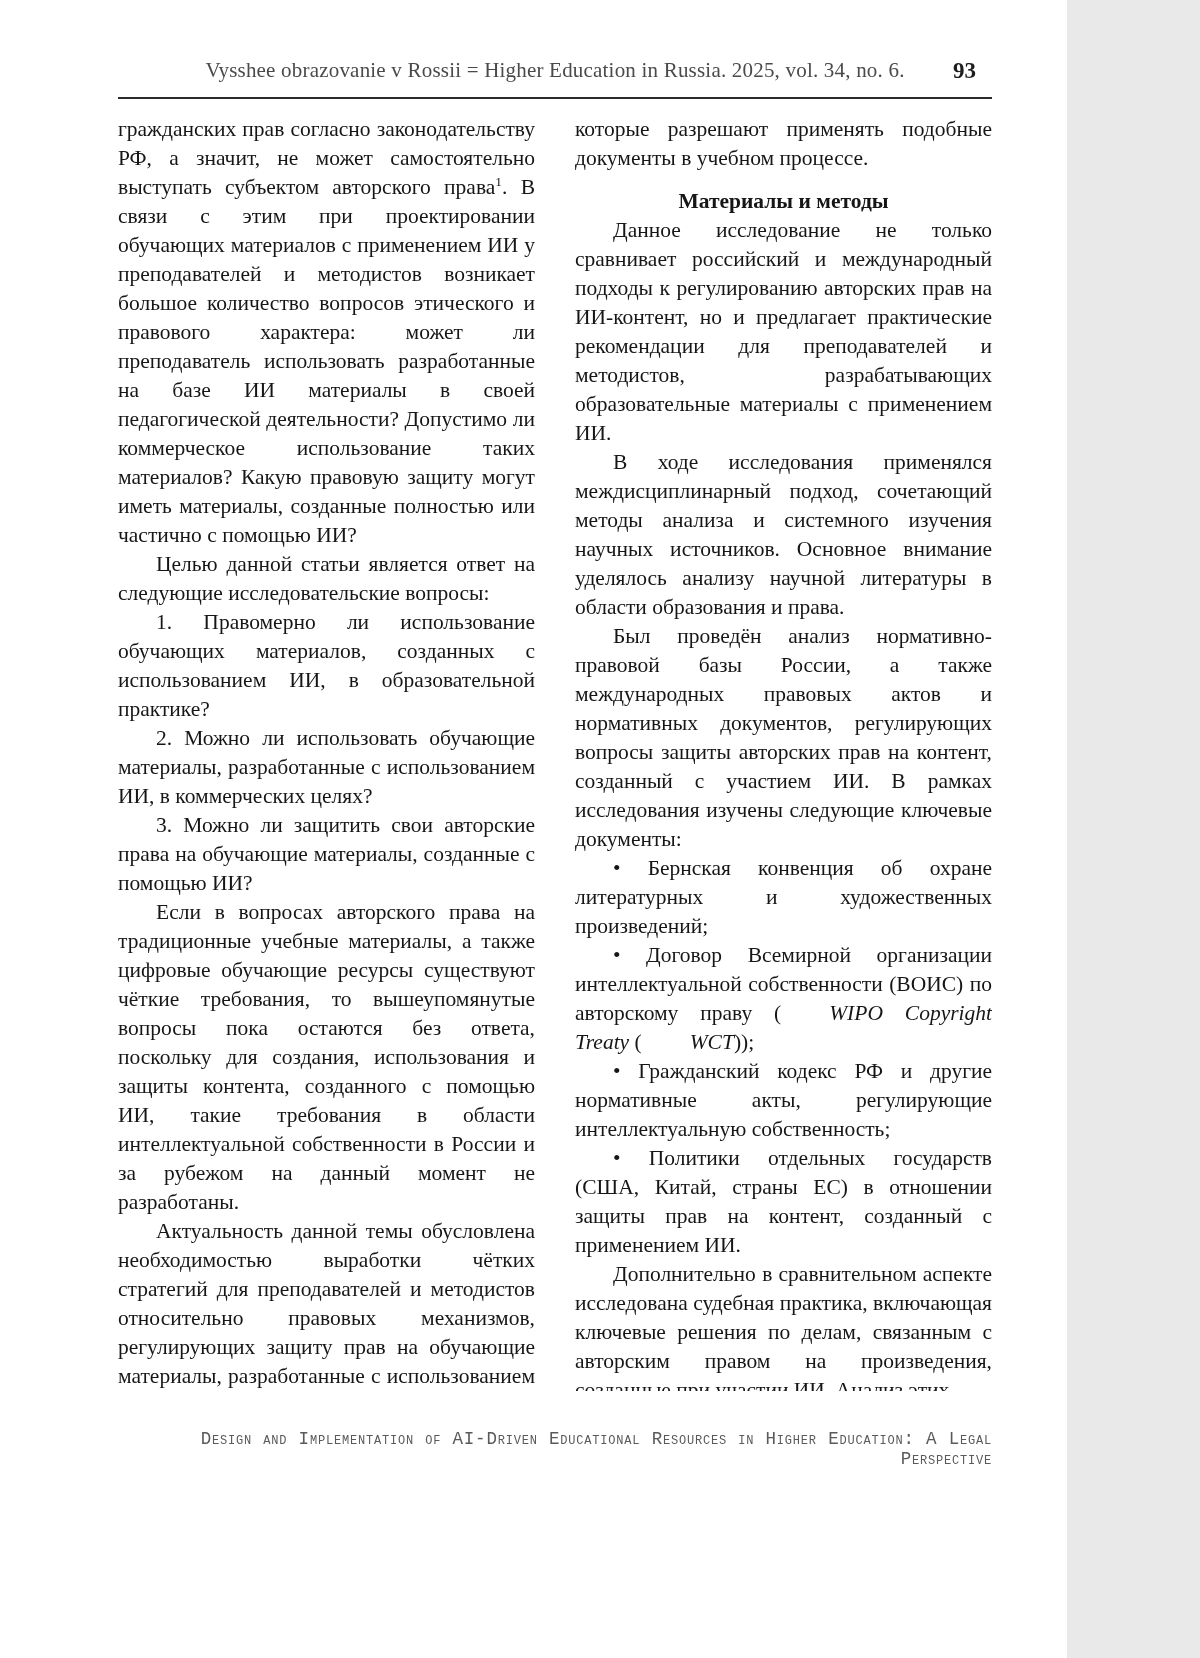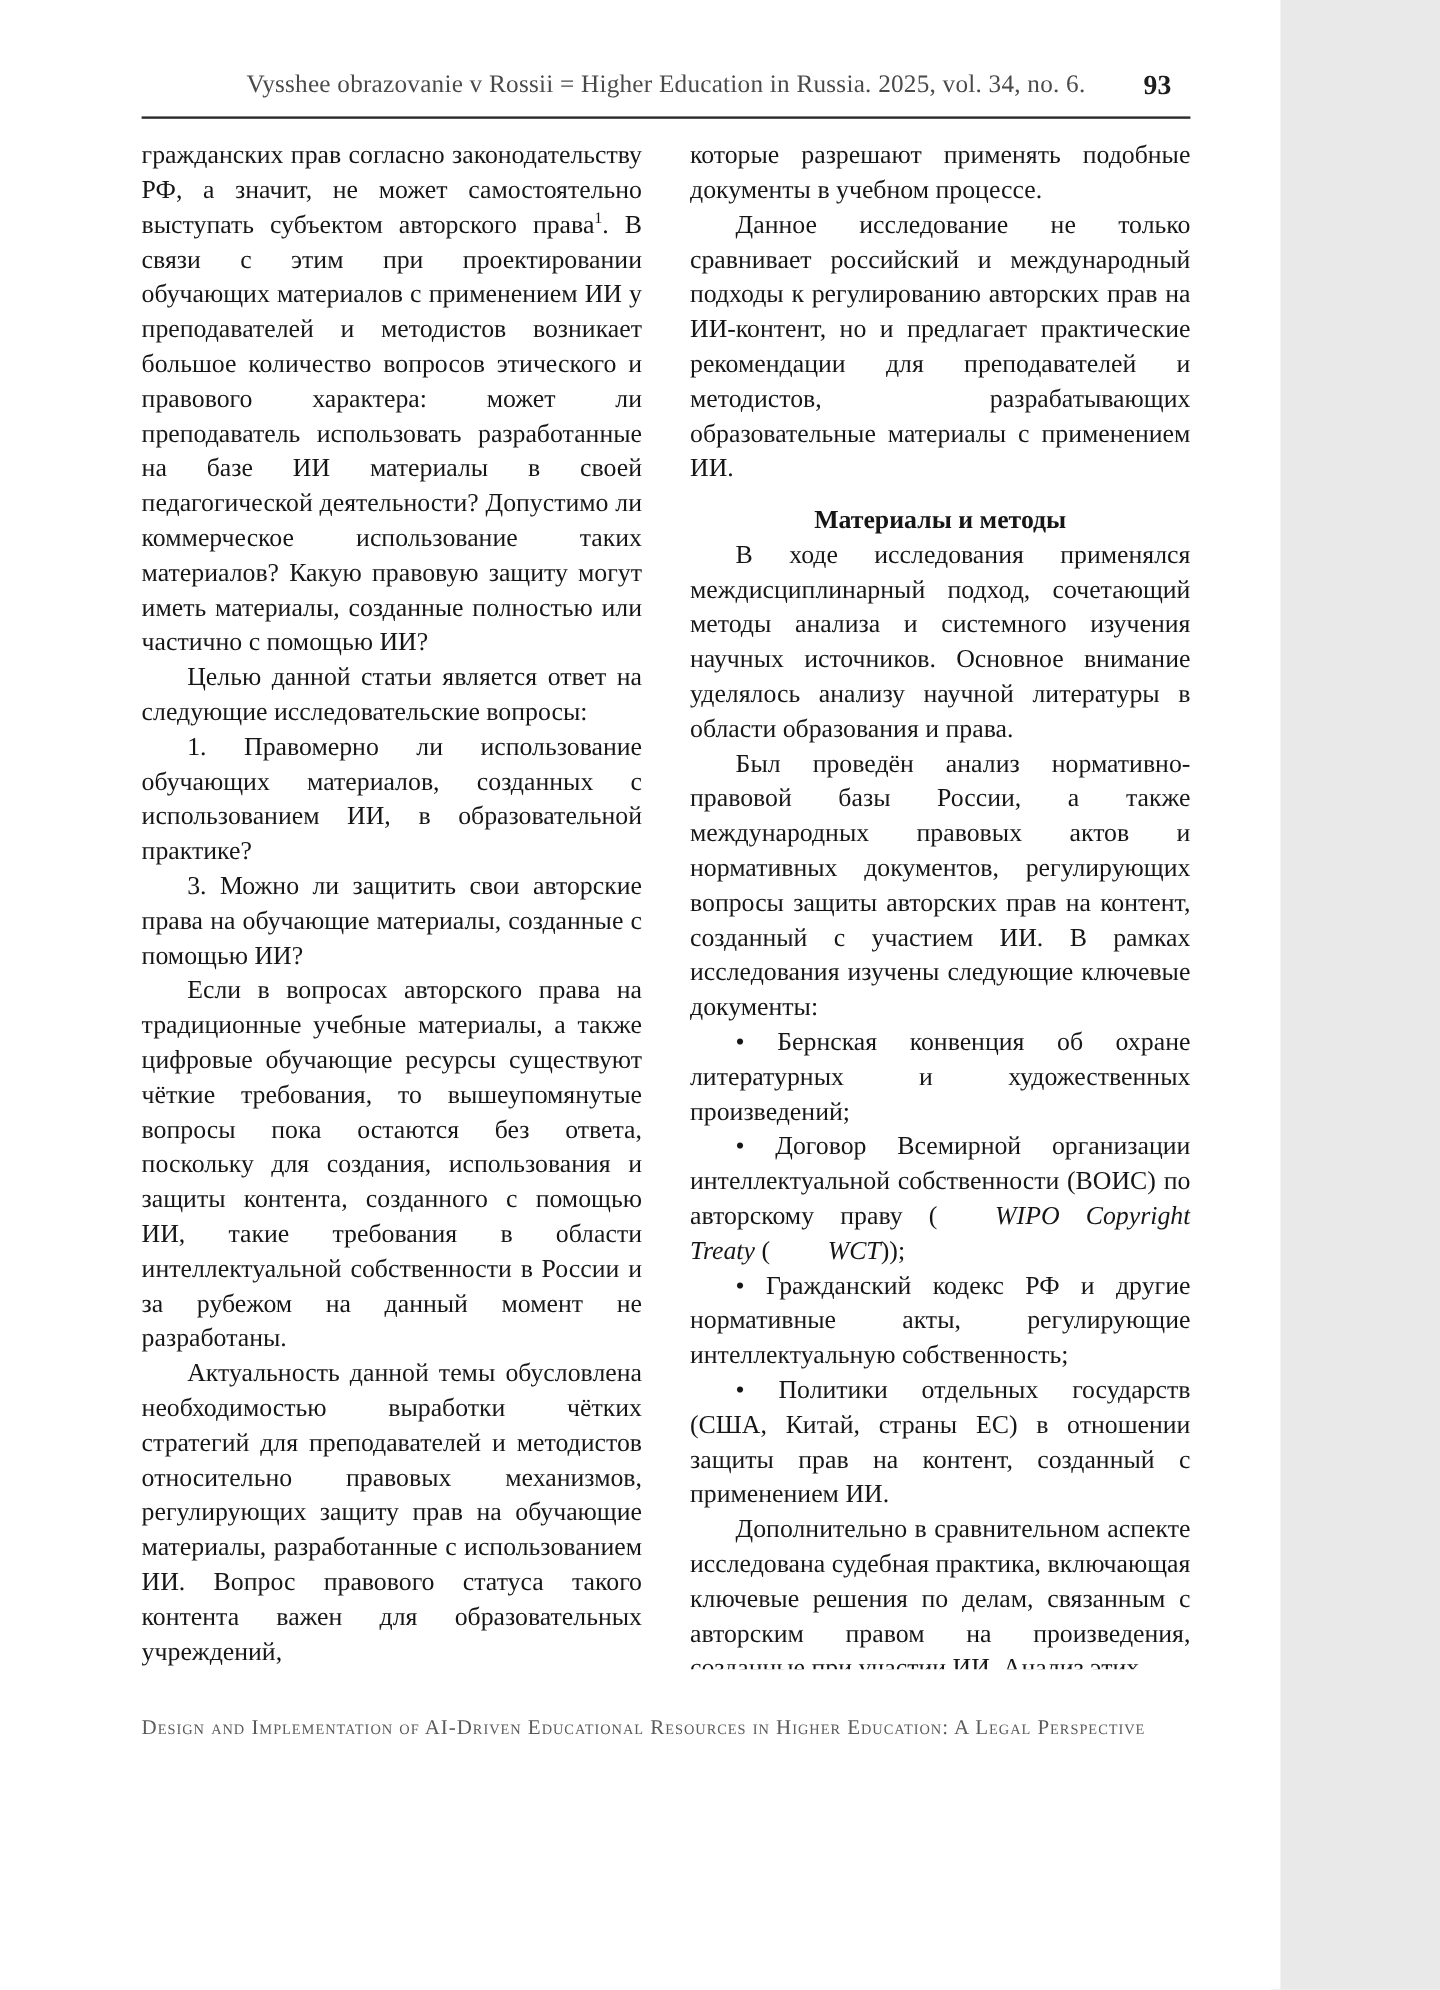--- a/index.html
+++ b/index.html
@@ -30,50 +30,51 @@
 
   .footnote-area { margin-top:6px; }
   .footnote-rule { border:none; border-top:2px solid #2b2b2b; margin:0 0 10px 0; }
   .footnote {
     font-size:19px; line-height:27px; text-align:justify;
     padding-left:30px; text-indent:-16px; color:#1a1a1a;
   }
   .footnote sup { font-size:0.62em; vertical-align:super; line-height:0; margin-right:8px; }
 
   .running-title {
-    margin-top:38px; text-align:left;
+    margin-top:38px; text-align:right;
     font-variant:small-caps; letter-spacing:.8px;
-    font-size:17.5px; color:#5a5a5a;
+    font-size:17.5px; color:#5a5a5a;font-family:Liberation Mono, monospace;
   }
 </style>
 </head>
 <body>
 
 <div class="page">
 
   <header class="page-header">
     <span class="journal-title">Vysshee obrazovanie v Rossii = Higher Education in Russia. 2025, vol. 34, no. 6.</span>
     <span class="page-number">93</span>
   </header>
 
   <hr class="header-rule">
 
   <main class="columns">
     <section class="column">
         <p class="para"><span>гражданских прав согласно законодательству РФ, а значит, не может самостоятельно выступать субъектом авторского права</span><sup>1</sup><span>. В связи с этим при проектировании обучающих материалов с применением ИИ у преподавателей и методистов возникает большое количество вопросов этического и правового характера: может ли преподаватель использовать разработанные на базе ИИ материалы в своей педагогической деятельности? Допустимо ли коммерческое использование таких материалов? Какую правовую защиту могут иметь материалы, созданные полностью или частично с помощью ИИ?</span></p>
         <p class="para indent"><span>Целью данной статьи является ответ на следующие исследовательские вопросы:</span></p>
         <p class="para indent"><span>1. Правомерно ли использование обучающих материалов, созданных с использованием ИИ, в образовательной практике?</span></p>
+        <p class="para indent"><span>2. Можно ли использовать обучающие материалы, разработанные с использованием ИИ, в коммерческих целях?</span></p>
         <p class="para indent"><span>3. Можно ли защитить свои авторские права на обучающие материалы, созданные с помощью ИИ?</span></p>
         <p class="para indent"><span>Если в вопросах авторского права на традиционные учебные материалы, а также цифровые обучающие ресурсы существуют чёткие требования, то вышеупомянутые вопросы пока остаются без ответа, поскольку для создания, использования и защиты контента, созданного с помощью ИИ, такие требования в области интеллектуальной собственности в России и за рубежом на данный момент не разработаны.</span></p>
         <p class="para indent"><span>Актуальность данной темы обусловлена необходимостью выработки чётких стратегий для преподавателей и методистов относительно правовых механизмов, регулирующих защиту прав на обучающие материалы, разработанные с использованием ИИ. Вопрос правового статуса такого контента важен для образовательных учреждений,</span></p>
       </section>
     <section class="column">
         <p class="para"><span>которые разрешают применять подобные документы в учебном процессе.</span></p>
+        <p class="para heading"><span>Материалы и методы</span></p>
         <p class="para indent"><span>Данное исследование не только сравнивает российский и международный подходы к регулированию авторских прав на ИИ-контент, но и предлагает практические рекомендации для преподавателей и методистов, разрабатывающих образовательные материалы с применением ИИ.</span></p>
-        <p class="para heading"><span>Материалы и методы</span></p>
         <p class="para indent"><span>В ходе исследования применялся междисциплинарный подход, сочетающий методы анализа и системного изучения научных источников. Основное внимание уделялось анализу научной литературы в области образования и права.</span></p>
         <p class="para indent"><span>Был проведён анализ нормативно-правовой базы России, а также международных правовых актов и нормативных документов, регулирующих вопросы защиты авторских прав на контент, созданный с участием ИИ. В рамках исследования изучены следующие ключевые документы:</span></p>
         <p class="para indent"><span>•  Бернская конвенция об охране литературных и художественных произведений;</span></p>
         <p class="para indent"><span>•  Договор Всемирной организации интеллектуальной собственности (ВОИС) по авторскому праву (</span><i>WIPO Copyright Treaty</i><span> (</span><i>WCT</i><span>));</span></p>
         <p class="para indent"><span>•  Гражданский кодекс РФ и другие нормативные акты, регулирующие интеллектуальную собственность;</span></p>
         <p class="para indent"><span>•  Политики отдельных государств (США, Китай, страны ЕС) в отношении защиты прав на контент, созданный с применением ИИ.</span></p>
         <p class="para indent"><span>Дополнительно в сравнительном аспекте исследована судебная практика, включающая ключевые решения по делам, связанным с авторским правом на произведения, созданные при участии ИИ. Анализ этих</span></p>
       </section>
   </main>
 

